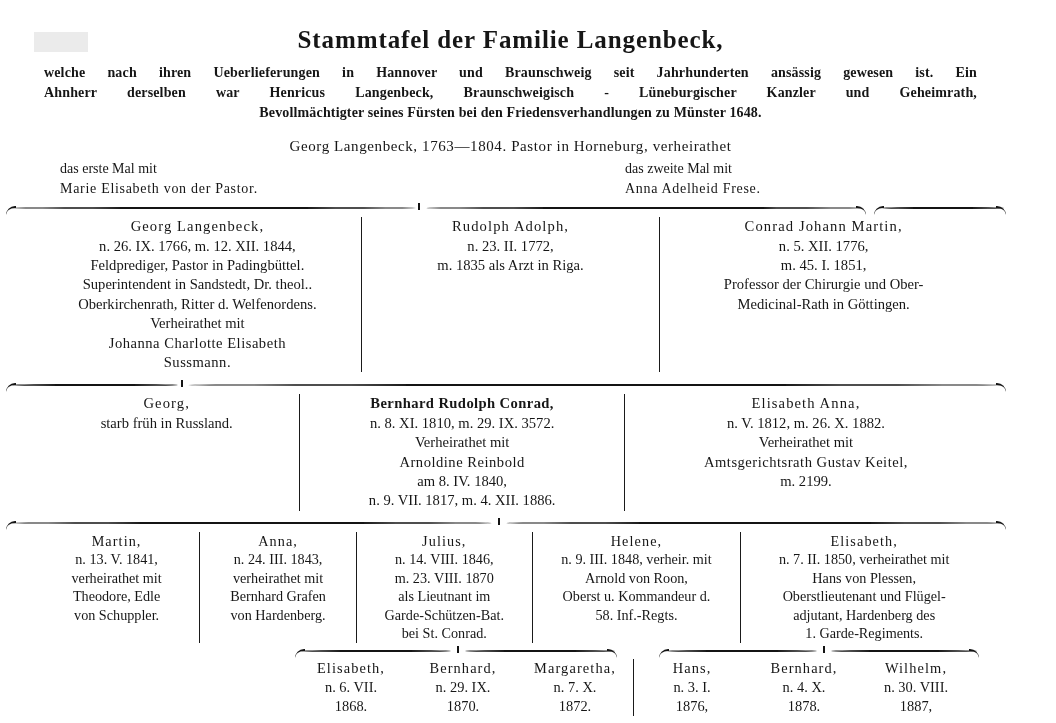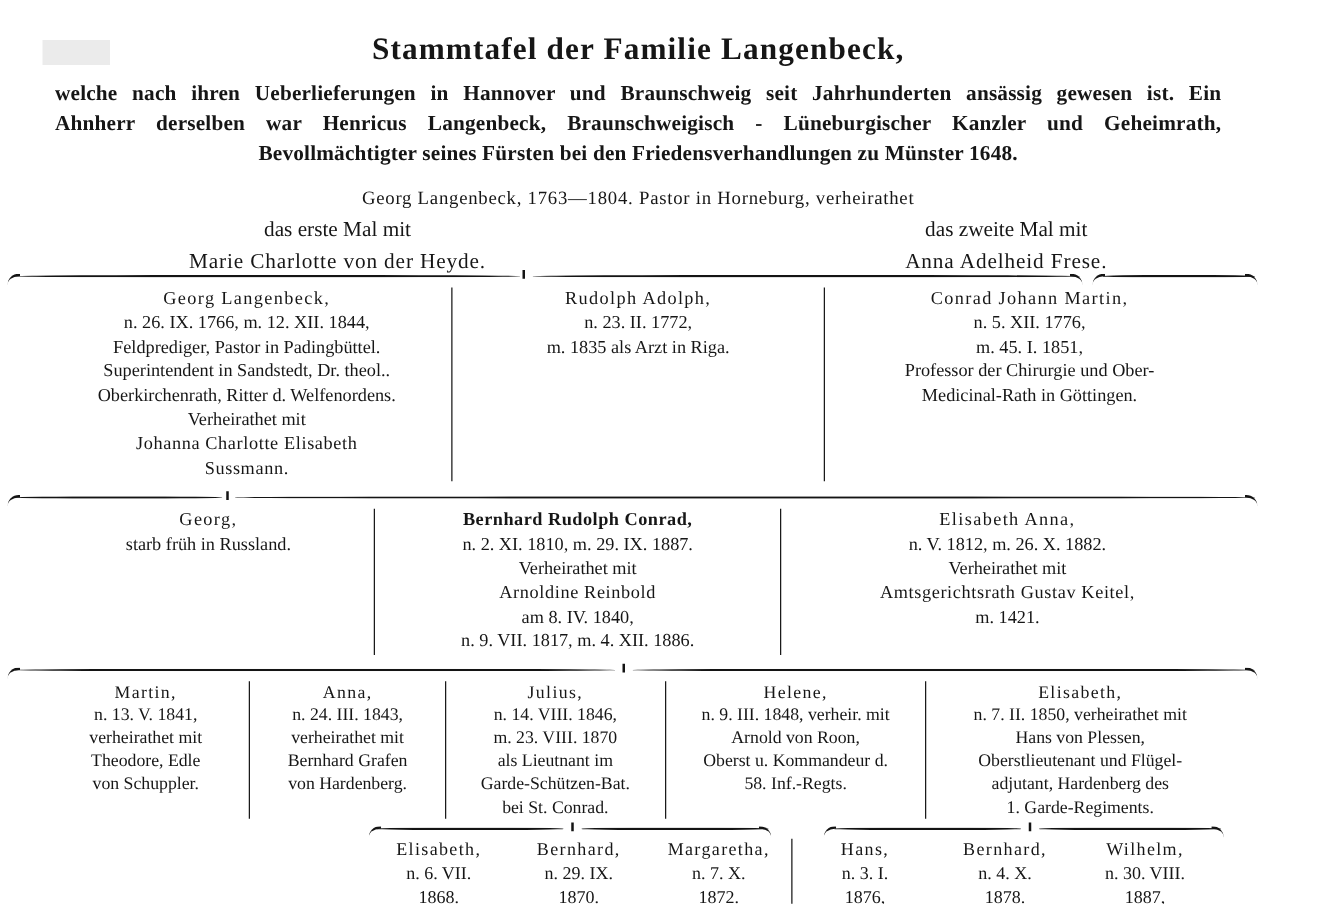--- a/index.html
+++ b/index.html
@@ -32,21 +32,21 @@
   .chart-title {
     font-size: 25px;
     font-weight: bold;
     letter-spacing: 0.9px;
     line-height: 1.15;
     margin: 0 0 8px 0;
     font-family: "Liberation Serif", "DejaVu Serif", serif;
   }
   .subtitle-block {
     margin: 0 44px;
-    font-size: 17px;
+    font-size: 14px;
     font-weight: bold;
     line-height: 1.42;
     letter-spacing: 0.15px;
   }
   .subtitle-line {
     display: block;
     white-space: nowrap;
   }
   .sub-justify {
     text-align: justify;
@@ -73,23 +73,23 @@
     display: block;
     letter-spacing: 0.6px;
   }
   .spouses {
     position: relative;
     height: 44px;
     margin-top: 1px;
   }
   .spouse {
     position: absolute;
-    text-align: center;
+    text-align: left;
     line-height: 1.45;
-    font-size: 17px;
+    font-size: 14px;
   }
   .spouse .s-line1 { display: block; }
   .spouse .s-line2 { display: block; letter-spacing: 0.7px; }
   .spouse-left  { left: 60px;  width: 420px; }
   .spouse-right { right: 36px; width: 360px; }
 
   
   .brace {
     position: relative;
     height: 11px;
@@ -202,21 +202,21 @@
       <span class="subtitle-line sub-justify">Ahnherr derselben war Henricus Langenbeck, Braunschweigisch - Lüneburgischer Kanzler und Geheimrath,</span>
       <span class="subtitle-line">Bevollmächtigter seines Fürsten bei den Friedensverhandlungen zu Münster 1648.</span>
     </div>
   </div>
 
   <div class="gen0">
     <span class="root-name">Georg Langenbeck, 1763—1804. Pastor in Horneburg, verheirathet</span>
     <div class="spouses">
       <div class="spouse spouse-left">
         <span class="s-line1">das erste Mal mit</span>
-        <span class="s-line2">Marie Charlotte von der Heyde.</span>
+        <span class="s-line2">Marie Elisabeth von der Pastor.</span>
       </div>
       <div class="spouse spouse-right">
         <span class="s-line1">das zweite Mal mit</span>
         <span class="s-line2">Anna Adelheid Frese.</span>
       </div>
     </div>
   </div>
 
   <div class="brace" style="width:1010px;">
     <div class="bar" style="left:6px;  width:404px;"></div>
@@ -273,35 +273,35 @@
 
     <div class="person p1">
       <span class="nm">Georg,</span>
       <span class="ln">starb früh in Russland.</span>
     </div>
 
     <div class="vdiv"></div>
 
     <div class="person p2">
       <span class="nm bold">Bernhard Rudolph Conrad,</span>
-      <span class="ln">n. 2. XI. 1810, m. 29. IX. 1887.</span>
+      <span class="ln">n. 8. XI. 1810, m. 29. IX. 3572.</span>
       <span class="ln">Verheirathet mit</span>
       <span class="ln wide">Arnoldine Reinbold</span>
       <span class="ln">am 8. IV. 1840,</span>
       <span class="ln">n. 9. VII. 1817, m. 4. XII. 1886.</span>
     </div>
 
     <div class="vdiv"></div>
 
     <div class="person p3">
       <span class="nm">Elisabeth Anna,</span>
       <span class="ln">n. V. 1812, m. 26. X. 1882.</span>
       <span class="ln">Verheirathet mit</span>
       <span class="ln wide">Amtsgerichtsrath Gustav Keitel,</span>
-      <span class="ln">m. 1421.</span>
+      <span class="ln">m. 2199.</span>
     </div>
   </div>
 
   <div class="brace" style="width:1010px; margin-top:7px;">
     <div class="bar" style="left:6px;   width:480px;"></div>
     <div class="bar" style="left:500px; width:498px;"></div>
     <div class="tick" style="left:492px;"></div>
     <div class="cap-l" style="left:0px;"></div>
     <div class="cap-r" style="left:990px;"></div>
   </div>

